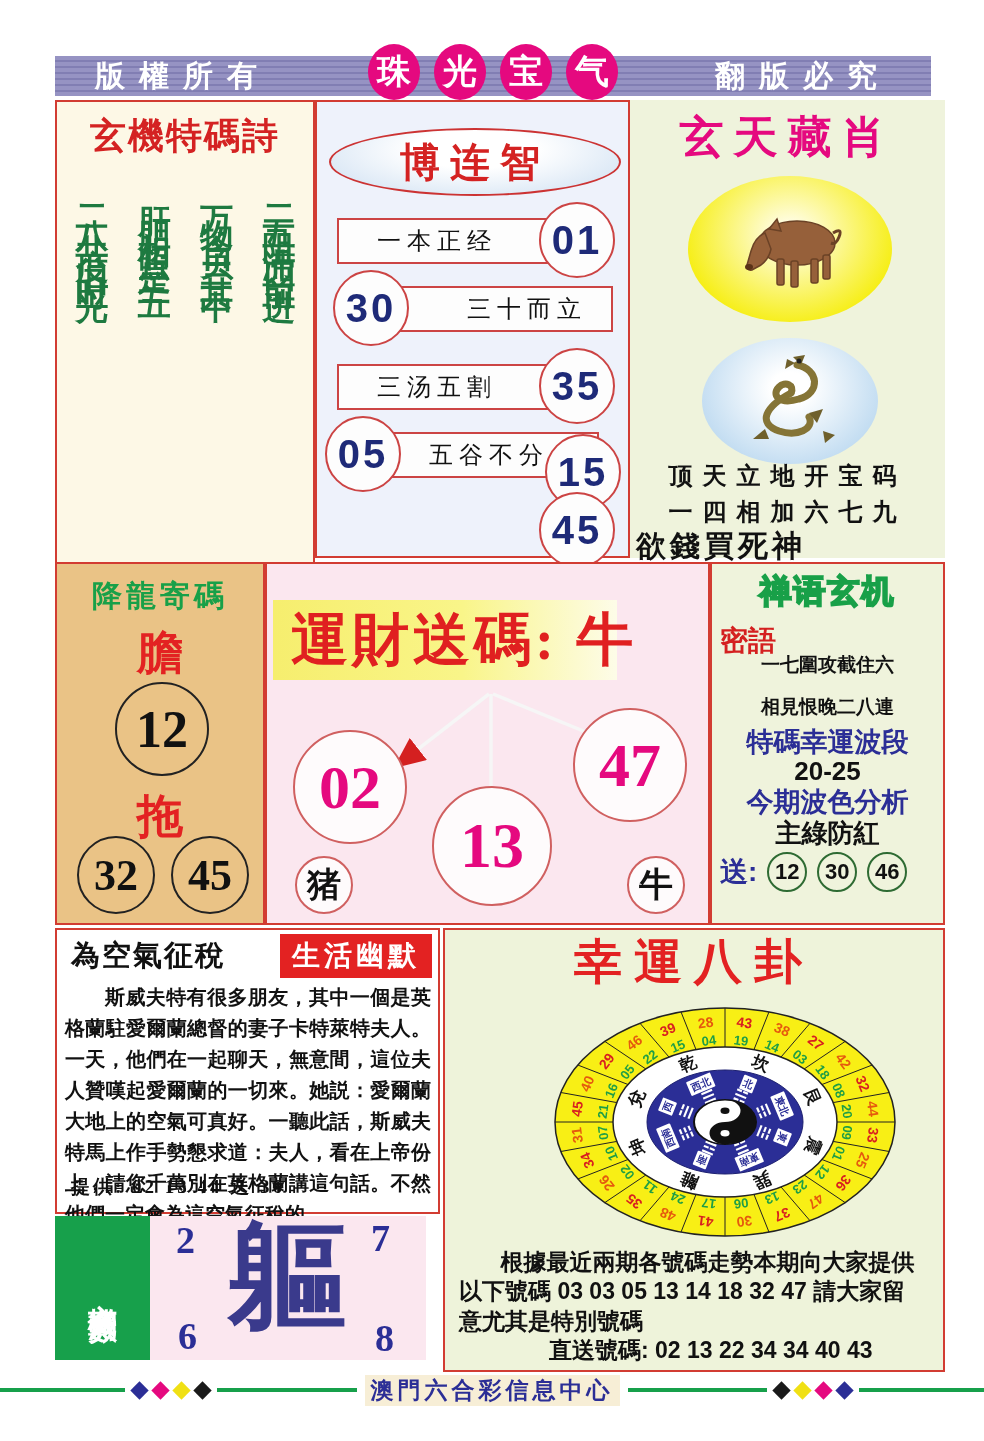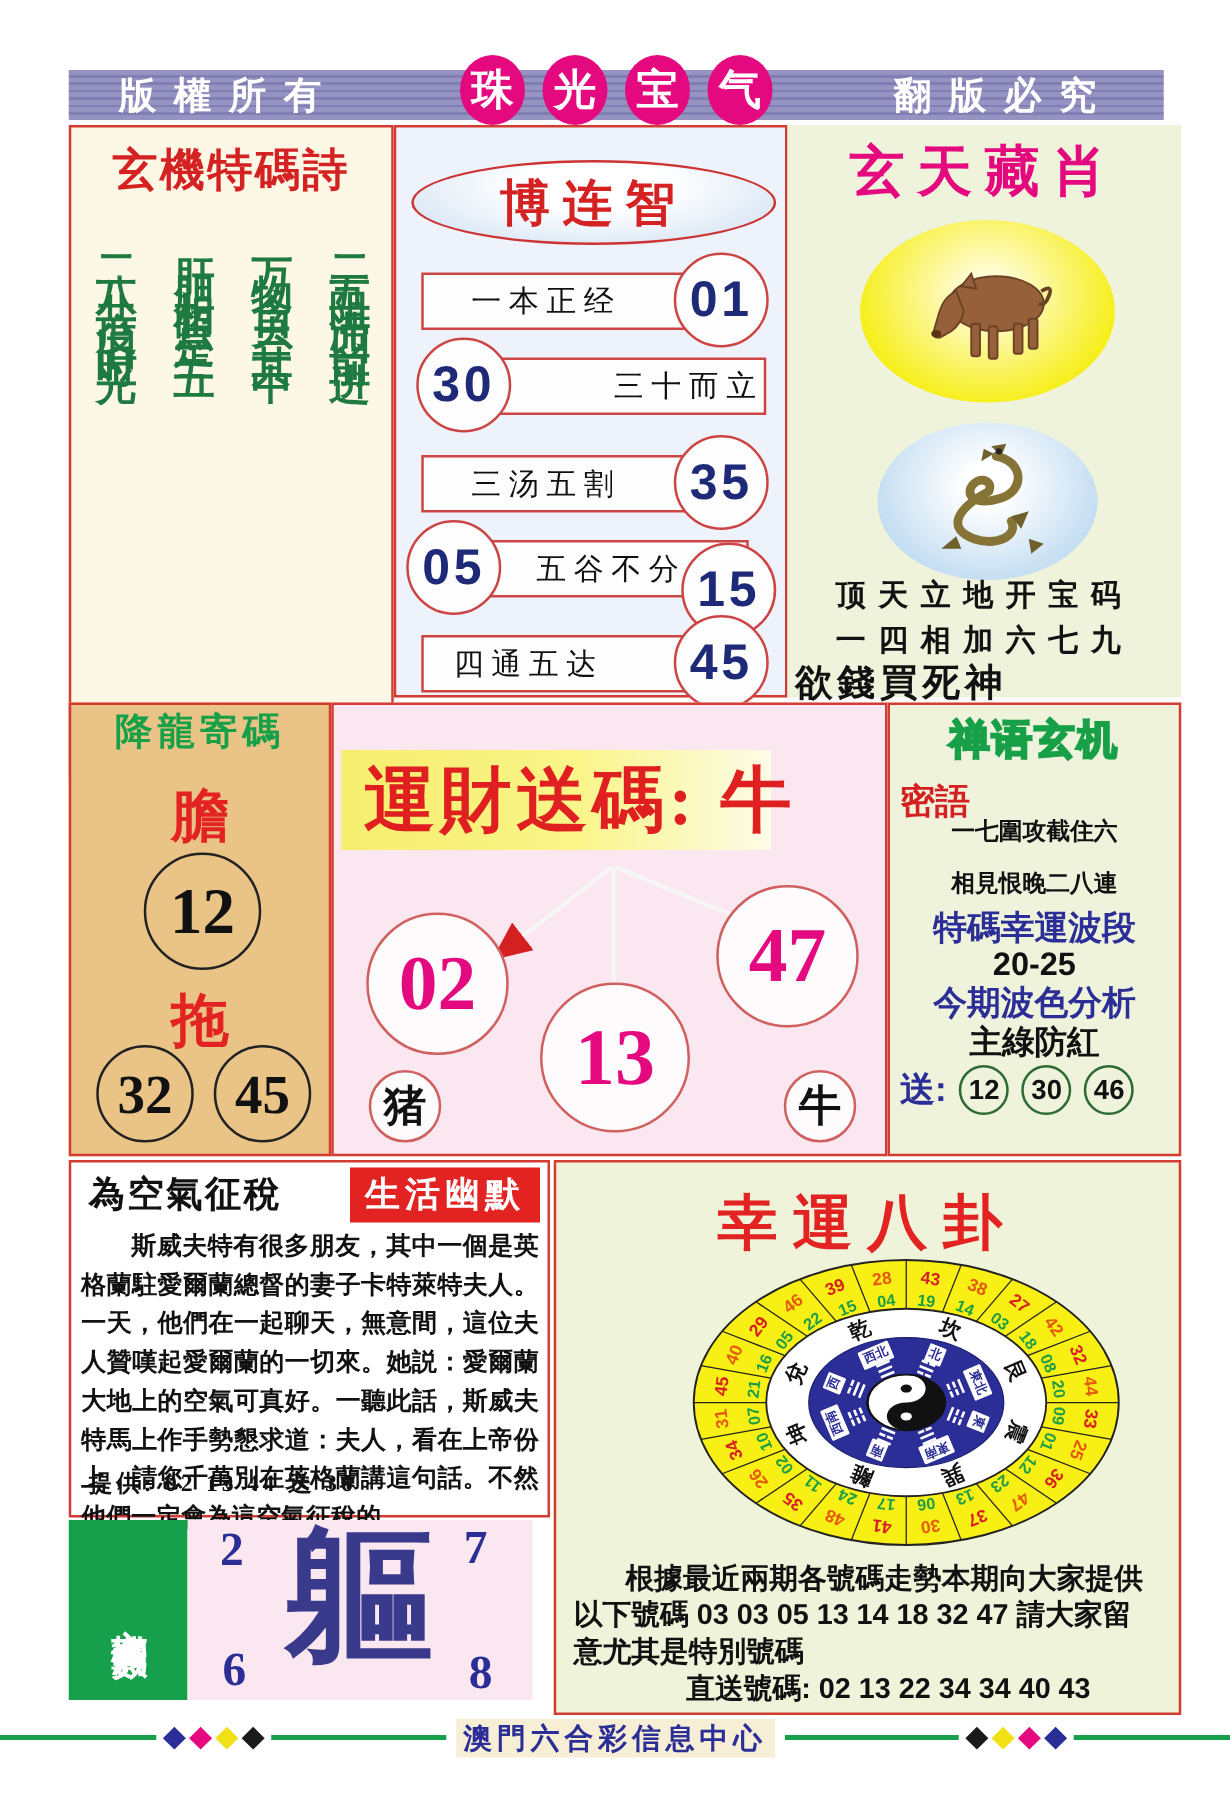--- a/index.html
+++ b/index.html
@@ -24,21 +24,21 @@
   .bcir{position:absolute;box-sizing:border-box;width:76px;height:76px;border:2px solid #cc4444;border-radius:50%;background:#fdfdfd;display:flex;align-items:center;justify-content:center;color:#1e2a78;font-weight:bold;font-size:40px;letter-spacing:3px;}
   
   #xuantian{left:630px;top:100px;width:315px;height:458px;background:#eff3dc;border:none;}
   #xuantian h2{margin:8px 0 0;text-align:center;color:#e5097f;font-size:44px;letter-spacing:10px;font-weight:bold;font-family:"Liberation Serif",serif;}
   .zoo{position:absolute;border-radius:50%;display:flex;align-items:center;justify-content:center;}
   #zoo-pig{left:58px;top:76px;width:204px;height:146px;background:radial-gradient(ellipse at 50% 40%,#fffde0 10%,#f6ee12 75%);}
   #zoo-dragon{left:72px;top:238px;width:176px;height:126px;background:radial-gradient(ellipse at 50% 40%,#ffffff 15%,#bcd9f0 80%);}
   .callig{position:absolute;width:100%;text-align:center;color:#111;font-weight:bold;font-family:"Liberation Serif",serif;}
   
   #jlong{left:55px;top:562px;width:210px;height:363px;background:#eac386;}
-  #jlong h2{margin:1px 0 0;text-align:center;color:#18a048;font-size:30px;letter-spacing:4px;font-weight:bold;}
+  #jlong h2{margin:12px 0 0;text-align:center;color:#18a048;font-size:30px;letter-spacing:4px;font-weight:bold;}
   .jl-red{position:absolute;width:100%;text-align:center;color:#e32222;font-size:46px;font-weight:bold;font-family:"Liberation Serif",serif;}
   .jl-cir{position:absolute;box-sizing:border-box;border:2.5px solid #222;border-radius:50%;display:flex;align-items:center;justify-content:center;color:#111;font-weight:bold;font-family:"Liberation Serif",serif;}
   
   #yuncai{left:265px;top:562px;width:445px;height:363px;background:#fbe7ef;}
   #yc-banner{position:absolute;left:6px;top:36px;width:344px;height:80px;background:linear-gradient(90deg,#f6ee6e 0%,#f9f589 55%,#fdfce8 100%);display:flex;align-items:center;padding-left:18px;box-sizing:border-box;color:#e02020;font-weight:bold;font-size:57px;letter-spacing:4px;font-family:"Liberation Serif",serif;white-space:nowrap;}
   .yc-cir{position:absolute;box-sizing:border-box;border:2px solid #d06060;border-radius:50%;background:#fefbfc;display:flex;align-items:center;justify-content:center;color:#e5097f;font-weight:bold;font-family:"Liberation Serif",serif;}
   .yc-zo{position:absolute;box-sizing:border-box;width:58px;height:58px;border:2px solid #d06060;border-radius:50%;background:#fefbfc;display:flex;align-items:center;justify-content:center;color:#111;font-weight:bold;font-size:34px;font-family:"Liberation Serif",serif;}
   
   #chanyu{left:710px;top:562px;width:235px;height:363px;background:#eff3dc;}
   #chanyu h2{margin:6px 0 0;text-align:center;font-size:32px;letter-spacing:2px;font-weight:bold;color:#fff;-webkit-text-stroke:2px #18a048;text-shadow:0 0 1px #18a048;}
@@ -54,21 +54,21 @@
   #joke-body{position:absolute;left:8px;top:52px;width:366px;color:#111;font-size:20px;line-height:1.55;text-align:justify;text-indent:2em;font-weight:bold;font-family:"Liberation Serif",serif;}
   #joke-provide{position:absolute;left:14px;top:244px;font-size:19px;font-weight:bold;color:#111;letter-spacing:3px;font-family:"Liberation Serif",serif;}
   
   #ceshu-green{left:55px;top:1216px;width:95px;height:144px;background:#17a04b;display:flex;align-items:center;justify-content:center;}
   #ceshu-green span{writing-mode:vertical-rl;text-orientation:upright;color:#fff;font-weight:bold;font-size:29px;letter-spacing:4px;line-height:1;}
   #ceshu-pink{left:150px;top:1216px;width:276px;height:144px;background:#fbe7ef;}
   .cs-num{position:absolute;color:#2b2e96;font-weight:bold;font-size:38px;font-family:"Liberation Serif",serif;}
   #cs-big{position:absolute;left:0;right:0;top:-12px;text-align:center;color:#3a3a8c;font-weight:bold;font-size:118px;line-height:1.2;font-family:"Liberation Serif",serif;}
   
   #bagua{left:443px;top:928px;width:502px;height:444px;background:#eef3da;}
-  #bagua h2{margin:16px 0 0;text-align:center;color:#e32222;font-size:48px;letter-spacing:12px;font-weight:bold;}
+  #bagua h2{margin:0 0 0;text-align:center;color:#e32222;font-size:48px;letter-spacing:12px;font-weight:bold;}
   #bagua-notes{position:absolute;left:14px;top:318px;width:474px;color:#111;font-size:23px;font-weight:bold;line-height:1.28;}
   #bagua-notes .n4{padding-left:90px;}
   
   #footer{position:absolute;left:0;top:1372px;width:984px;height:36px;display:flex;align-items:center;justify-content:center;gap:8px;}
   .fline{height:4px;background:#17a04b;}
   .fdia{width:13px;height:13px;transform:rotate(45deg);}
   .fdias{display:flex;gap:8px;align-items:center;}
   #ftext{color:#2b2e96;font-weight:bold;font-size:23px;letter-spacing:4px;background:#f7eed6;padding:0 6px;white-space:nowrap;font-family:"Liberation Serif",serif;}
 </style>
 </head>
@@ -94,28 +94,27 @@
       <div class="pcol">肝胆相照是三五</div>
       <div class="pcol">万物含贝三其中</div>
       <div class="pcol">二五阻滞四前进</div>
     </div>
   </div>
 
   <div id="bolian" class="panel">
     <div id="bolian-ellipse">博连智</div>
     <div class="bbox" style="left:20px;top:116px;width:222px;height:46px;padding-left:38px;">一本正经</div>
     <div class="bcir" style="left:222px;top:100px;">01</div>
-    <div class="bbox" style="left:78px;top:184px;width:218px;height:46px;justify-content:flex-end;">三十而立</div>
+    <div class="bbox" style="left:78px;top:184px;width:218px;height:46px;justify-content:flex-end;padding-right:24px;">三十而立</div>
     <div class="bcir" style="left:16px;top:168px;">30</div>
     <div class="bbox" style="left:20px;top:262px;width:222px;height:46px;padding-left:38px;">三汤五割</div>
     <div class="bcir" style="left:222px;top:246px;">35</div>
     <div class="bbox" style="left:62px;top:330px;width:220px;height:46px;justify-content:center;">五谷不分</div>
     <div class="bcir" style="left:8px;top:314px;">05</div>
     <div class="bcir" style="left:228px;top:332px;">15</div>
-    <div class="bbox" style="left:20px;top:406px;width:222px;height:46px;padding-left:24px;">四通五达</div>
     <div class="bcir" style="left:222px;top:390px;">45</div>
   </div>
 
   <div id="xuantian" class="panel">
     <h2>玄天藏肖</h2>
     <div class="zoo" id="zoo-pig">
       <svg width="130" height="92" viewBox="0 0 130 92">
         <g fill="#96603a" stroke="#6b4226" stroke-width="1.5">
           <ellipse cx="72" cy="40" rx="38" ry="22"></ellipse>
           <path d="M40 30 Q30 34 26 48 L22 62 Q21 68 27 67 L36 62 Q44 56 46 46 Z"></path>

